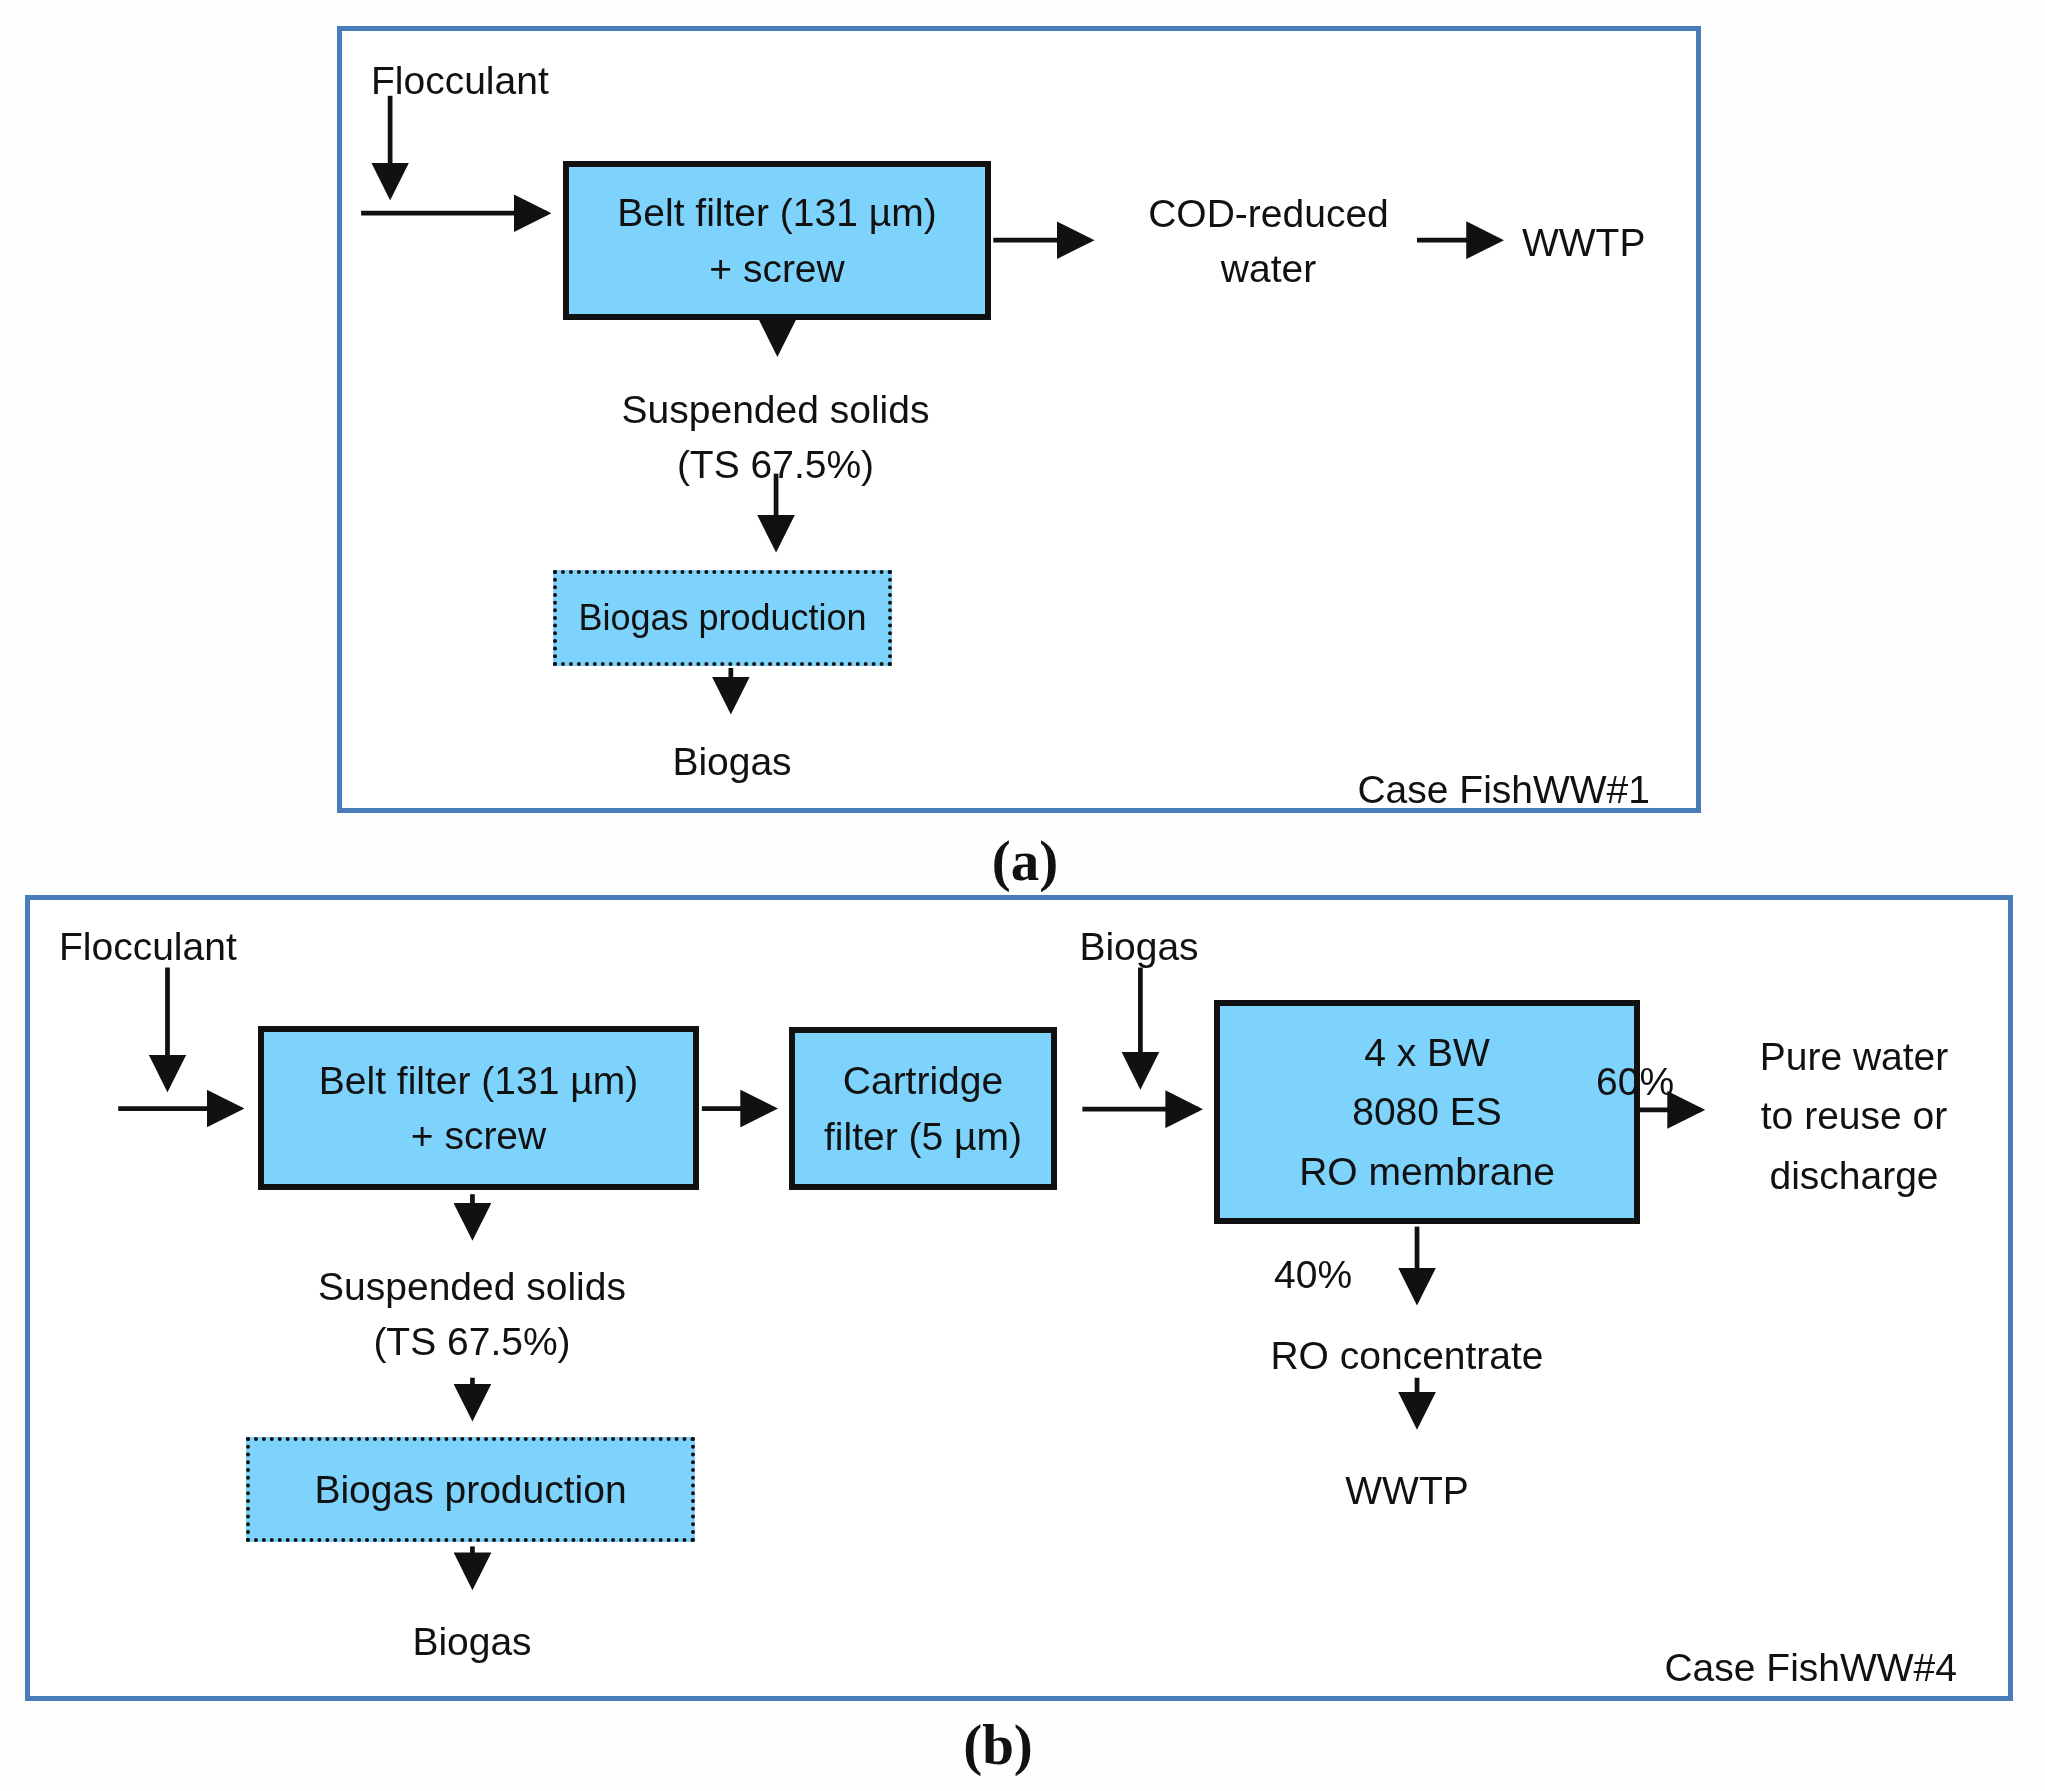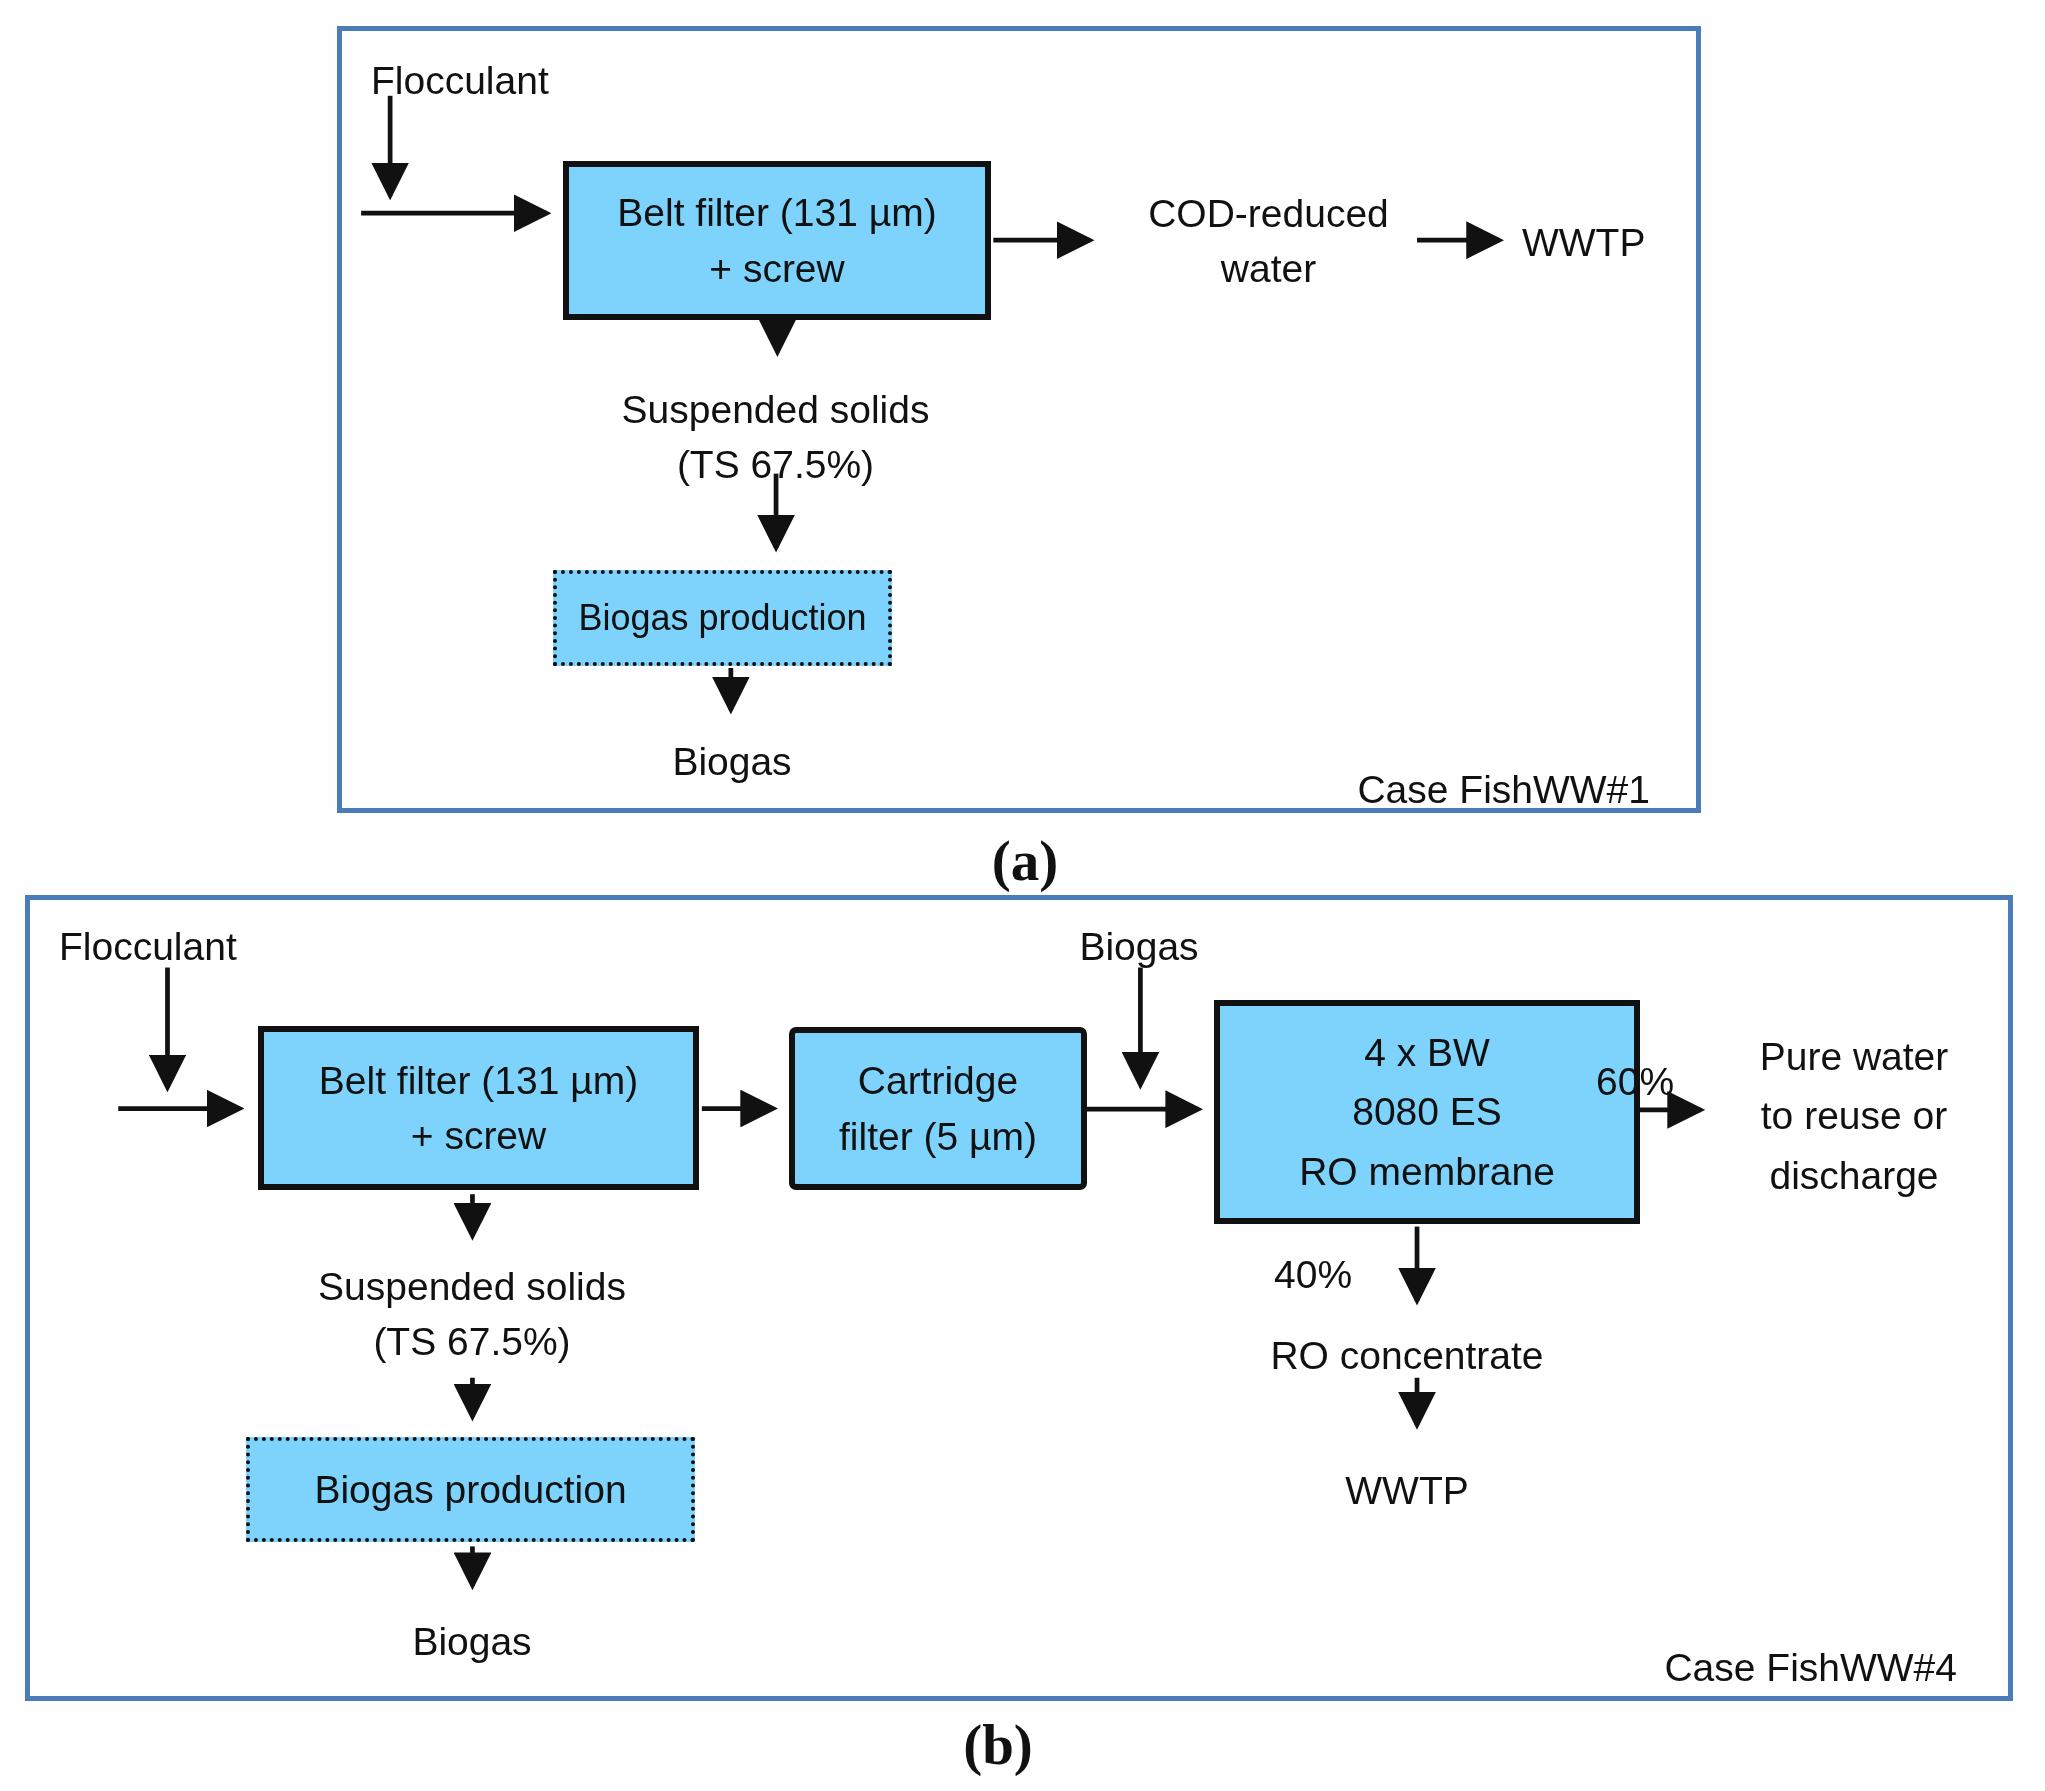--- a/index.html
+++ b/index.html
@@ -40,21 +40,21 @@
     justify-content:center;
     text-align:center;
     white-space:pre-line;
     font-size:39px;
     line-height:1.42;
   }
   .pbox.dotted{border:4px dotted #111111;}
   #a-belt{left:563px;top:161px;width:428px;height:159px;}
   #a-biogasprod{left:553px;top:570px;width:339px;height:96px;font-size:36px;}
   #b-belt{left:258px;top:1026px;width:441px;height:164px;}
-  #b-cartridge{left:789px;top:1027px;width:298px;height:163px;border-radius:7px;}
+  #b-cartridge{left:789px;top:1027px;width:268px;height:163px;}
   #b-ro{left:1214px;top:1000px;width:426px;height:224px;line-height:1.52;}
   #b-biogasprod{left:246px;top:1437px;width:449px;height:105px;}
   .caption{
     position:absolute;
     font-family:"Liberation Serif", serif;
     font-weight:bold;
     font-size:57px;
     transform:translateX(-50%);
   }
   #svg-arrows{position:absolute;left:0;top:0;pointer-events:none;}

